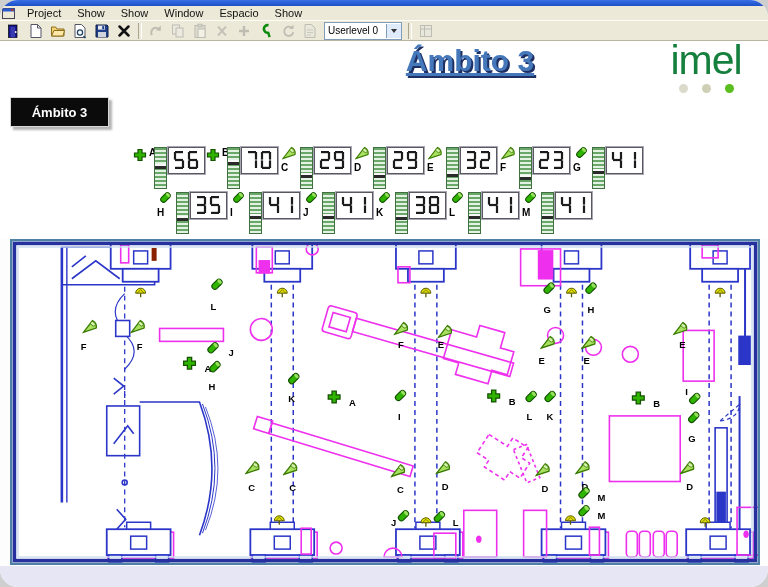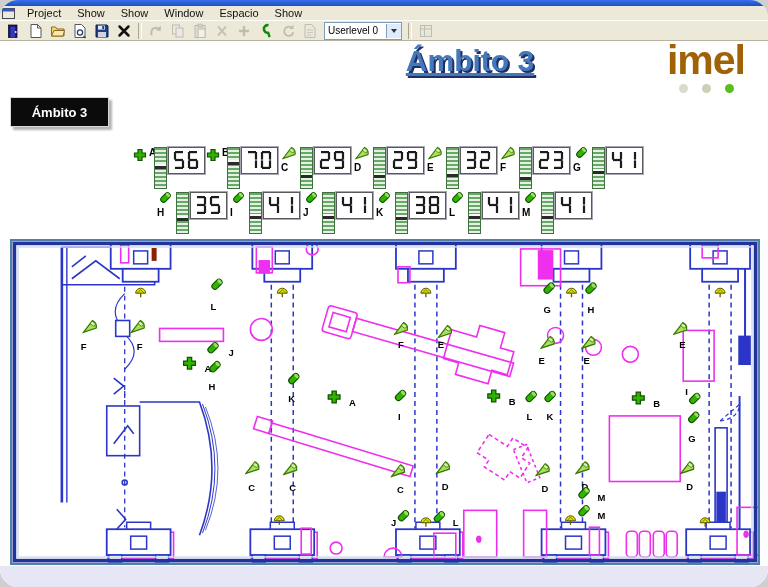--- a/index.html
+++ b/index.html
@@ -29,21 +29,21 @@
          border-top:4px solid #333;}
   
   .nav-button{position:absolute;left:10px;top:97px;width:97px;height:28px;background:#0b0b0b;
          color:#fff;font-size:13px;font-weight:bold;display:flex;align-items:center;
          justify-content:center;border:1px solid #d8d8d8;box-shadow:3px 3px 2px #b4b4b4;}
   .title-block{position:absolute;left:210px;top:42px;width:520px;text-align:center;
          font-weight:bold;font-size:30px;line-height:38px;color:#4478ba;
          text-shadow:2px 2px 0 #1e2f63;}
   .title-block .tline{text-decoration:underline;}
   .logo{position:absolute;left:652px;top:38px;width:108px;text-align:center;}
-  .logo .word{font-size:41px;font-weight:bold;color:#a16207;letter-spacing:-1px;line-height:44px;}
+  .logo .word{font-size:41px;font-weight:normal;color:#15803d;letter-spacing:-1px;line-height:44px;}
   .logo .dots{display:flex;justify-content:center;gap:14px;margin-top:2px;}
   .logo .dot{width:9px;height:9px;border-radius:50%;}
   
   .readout-row{position:absolute;display:flex;}
   #row1{left:133px;top:146px;}
   #row2{left:155px;top:191px;}
   .readout{position:relative;width:73px;height:46px;}
   .readout .micon{position:absolute;width:14px;height:14px;}
   .readout .letter{position:absolute;font-size:10px;font-weight:bold;color:#000;}
   .gauge{position:absolute;left:21px;top:1px;width:13px;height:42px;box-sizing:border-box;

